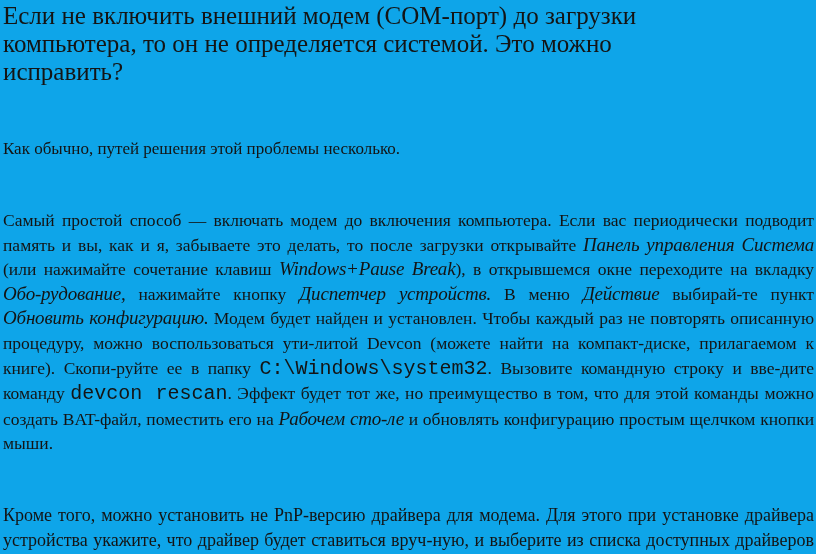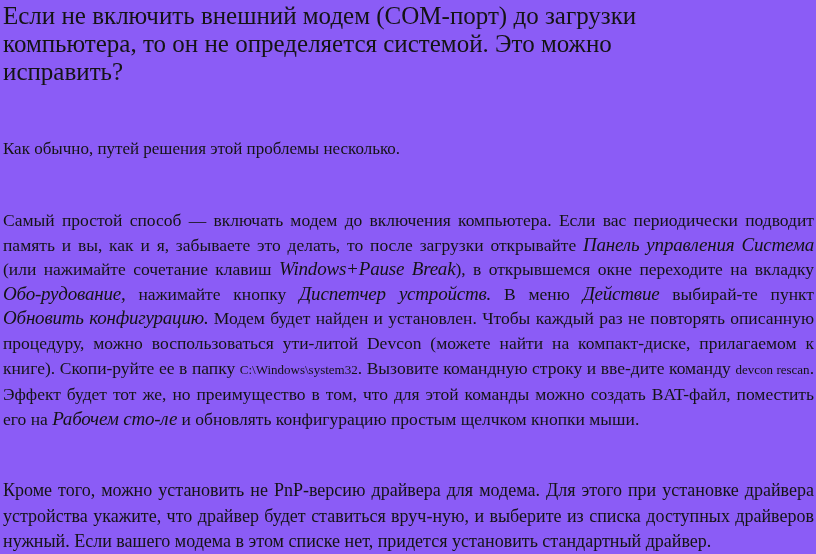--- a/index.html
+++ b/index.html
@@ -6,21 +6,21 @@
     margin: 0;
     padding: 0;
     background: #ffffff;
   }
   .page {
     position: relative;
     width: 816px;
     height: 554px;
     box-sizing: border-box;
     padding: 2px 2px 0 3px;
-    background: #8b5cf6;
+    background: #0ea5e9;
     color: #141414;
     font-family: "Liberation Serif", serif;
     overflow: hidden;
   }
   .q-title {
     margin: 0;
     max-width: 700px;
     font-size: 25px;
     line-height: 28px;
     font-weight: normal;
@@ -40,22 +40,22 @@
   .par-solution { margin-top: 48px; }
   .par-alternative { margin-top: 47px; font-size: 18px; line-height: 25.4px; }
   .run-normal { }
   .run-script {
     font-family: "Liberation Serif", serif;
     font-style: italic;
     font-size: 19px;
     letter-spacing: -0.2px;
   }
   .run-mono {
-    font-family: Liberation Serif, serif;
-    font-size: 13px;
+    font-family: Liberation Mono, monospace;
+    font-size: 20px;
   }
 </style>
 </head>
 <body>
 
 <div class="page">
   <h1 class="q-title">Если не включить внешний модем (COM-порт) до загрузки компьютера, то он не определяется системой. Это можно исправить?</h1>
 
   <p class="intro">Как обычно, путей решения этой проблемы несколько.</p>
 

